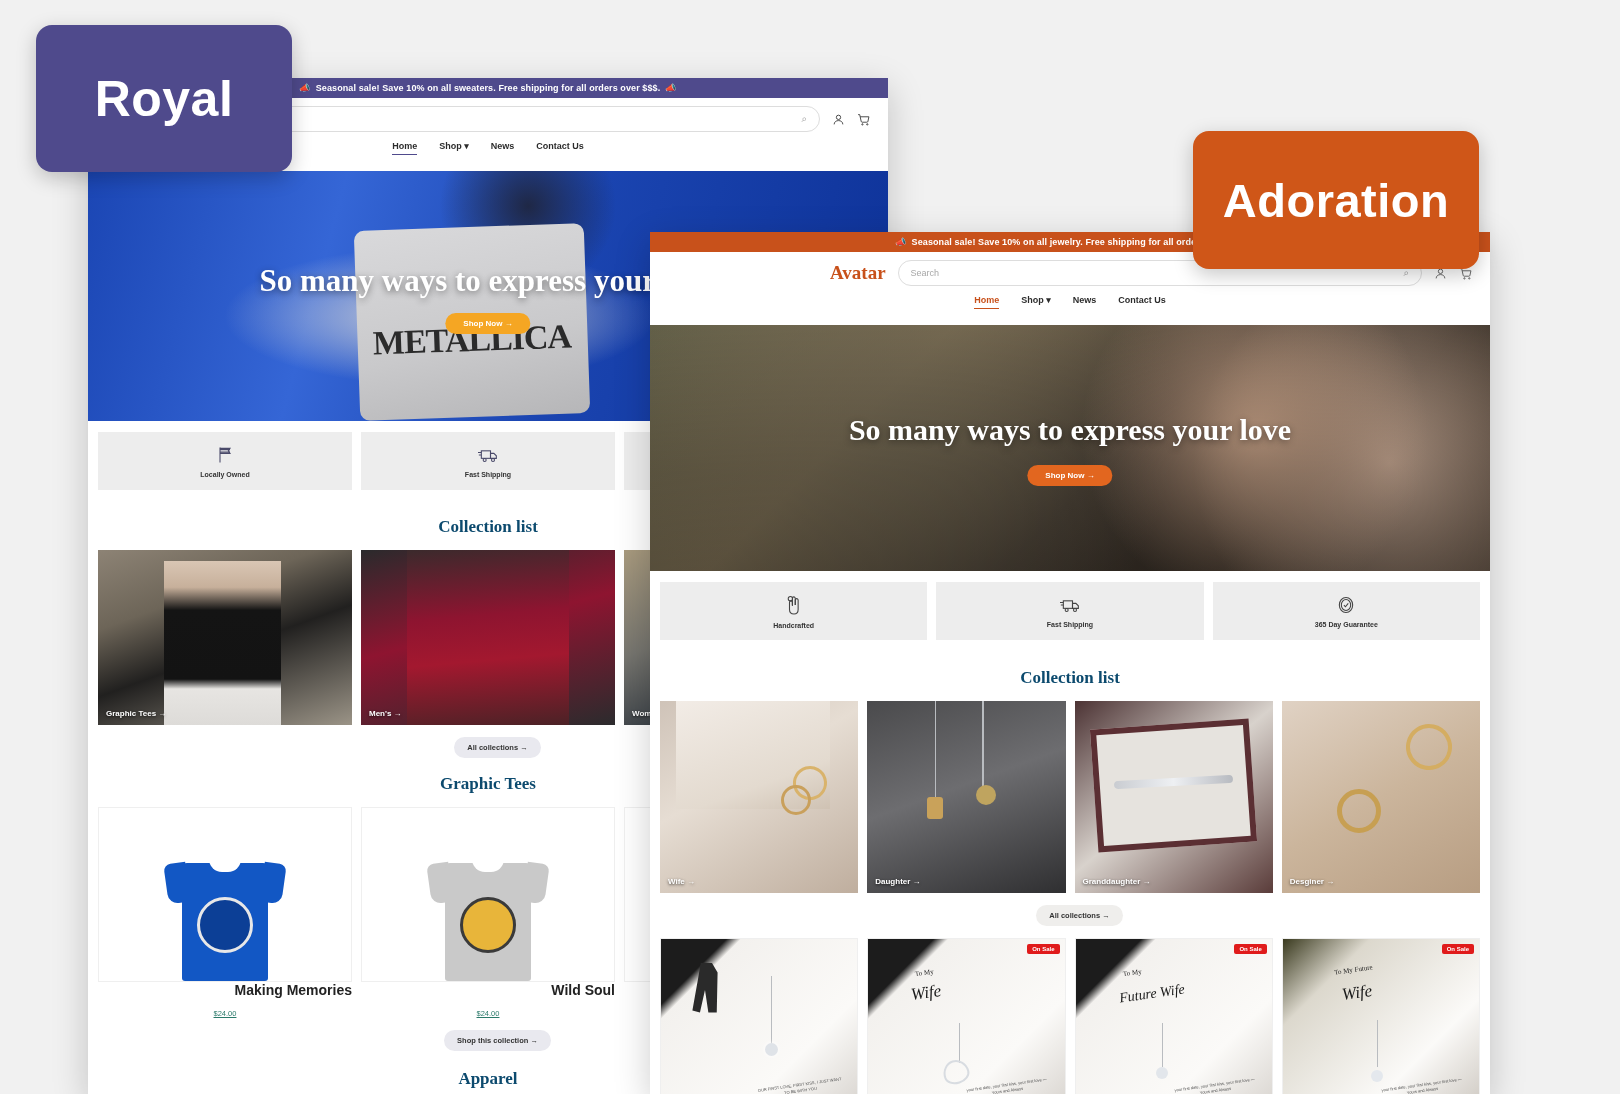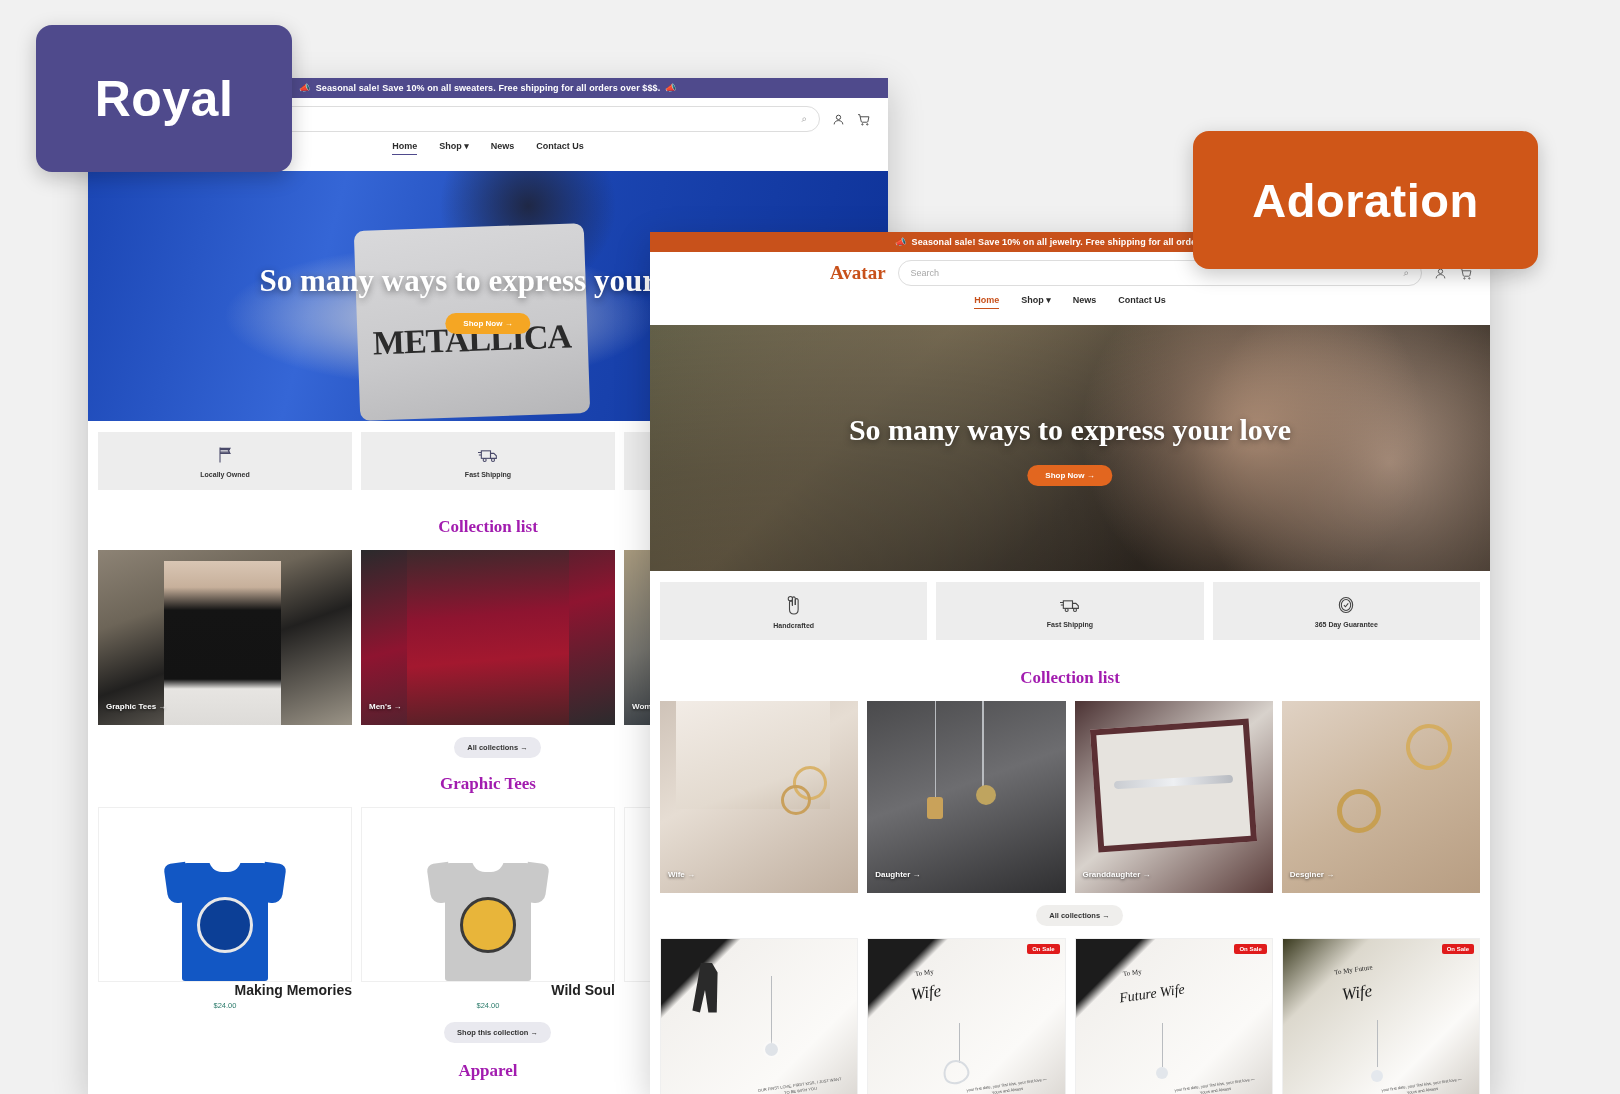--- a/index.html
+++ b/index.html
@@ -36,38 +36,38 @@
                 text-shadow: 0 2px 7px rgba(0,0,0,.45); white-space: nowrap; }
   .hero-btn { position: absolute; left: 50%; transform: translateX(-50%);
               border-radius: 14px; color: #fff; font-size: 8px; font-weight: bold;
               padding: 6px 18px; white-space: nowrap; }
 
   .features { display: flex; gap: 9px; padding: 11px 10px; background: #fff; }
   .feat { flex: 1; background: #ededed; height: 58px; display: flex; flex-direction: column;
           align-items: center; justify-content: center; gap: 6px; }
   .feat-label { font-size: 7px; font-weight: bold; color: #333; }
 
-  .sect-title { text-align: center; font-family: "Liberation Serif", serif; font-weight: bold; color: #a21caf; }
+  .sect-title { text-align: center; font-family: "Liberation Serif", serif; font-weight: bold; color: #0c4a6e; }
 
   .coll-grid { display: flex; gap: 9px; padding: 0 10px; }
   .coll { position: relative; overflow: hidden; }
-  .coll-label { position: absolute; left: 8px; bottom: 14px; color: #fff; font-size: 8px;
+  .coll-label { position: absolute; left: 8px; bottom: 7px; color: #fff; font-size: 8px;
                 font-weight: bold; text-shadow: 0 1px 3px rgba(0,0,0,.7); }
 
   .pill { display: inline-flex; align-items: center; gap: 5px; border-radius: 13px;
           font-size: 7.5px; font-weight: bold; padding: 6px 13px; color: #333; background: #e9e9ef; margin-left: 19px; }
   .pill-wrap { display: flex; justify-content: center; padding: 12px 0; }
 
   .prod-grid { display: flex; gap: 9px; padding: 0 10px; }
   .prod { flex: 1; }
   .prod-img { background: #fff; border: 1px solid #efefef; position: relative; overflow: hidden; }
   .sale-badge { position: absolute; top: 5px; right: 5px; background: #e01b1b; color: #fff;
                 font-size: 6px; font-weight: bold; padding: 2px 5px; border-radius: 2px; }
   .prod-name { text-align: right; font-size: 14px; font-weight: bold; color: #222; }
-  .prod-price { text-align: center; font-size: 7.5px; margin-top: 3px; }
+  .prod-price { text-align: center; font-size: 7.5px; margin-top: 11px; text-decoration: underline; }
 
   
   #royal { left: 88px; top: 78px; width: 800px; height: 1016px; }
   #royal .announce { background: #4f4a8c; }
   #royal .nav .active::after { background: #4f4a8c; }
   #royal .brand { color: #232323; }
   #royal .hero { height: 250px; background: linear-gradient(100deg,#1b46b4 0%,#2f5fd0 35%,#0f3aa8 100%); }
   #royal .hero-title { top: 92px; font-size: 31px; }
   #royal .hero-btn { top: 142px; background: #f5a623; }
   #royal .sect-title { font-size: 17px; padding: 16px 0 13px; }
@@ -135,21 +135,21 @@
 
   
   .rc1 { background: linear-gradient(160deg,#8d8375 0%,#6d6558 30%,#21201f 55%,#9b9487 100%); }
   .rc2 { background: linear-gradient(165deg,#2a2a2c 0%,#8e1430 45%,#2b2b2d 100%); }
   .rc3 { background: linear-gradient(160deg,#a89a7e 0%,#76756f 40%,#3c4248 70%,#8e8870 100%); }
 
   .badge { position: absolute; border-radius: 16px; color: #fff;
            font-weight: bold; display: flex; align-items: center; justify-content: center;
            box-shadow: 0 6px 20px rgba(0,0,0,.22); letter-spacing: .5px; }
   #badge-royal { left: 36px; top: 25px; width: 256px; height: 147px; background: #4f4a8c; font-size: 50px; }
-  #badge-adoration { left: 1193px; top: 131px; width: 345px; height: 138px; background: #cf5618; font-size: 47px; }
+  #badge-adoration { left: 1193px; top: 131px; width: 286px; height: 138px; background: #cf5618; font-size: 47px; }
 
   .icon svg { display: block; }
 </style>
 </head>
 <body>
 
 <div class="canvas"></div>
 
 <div class="store" id="royal">
 

